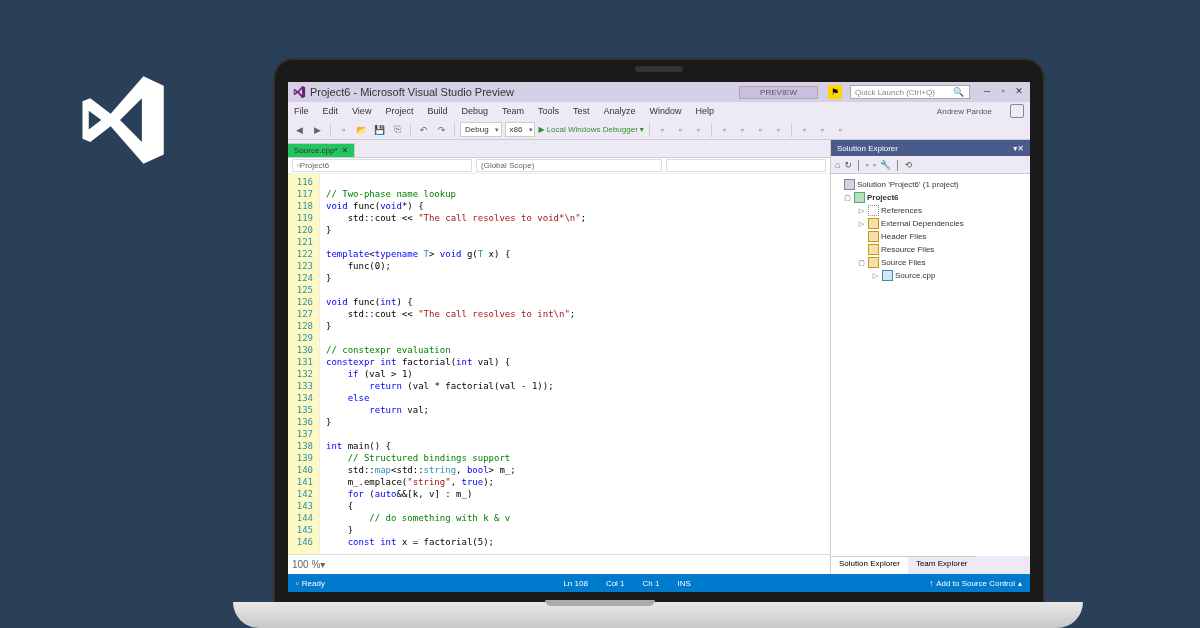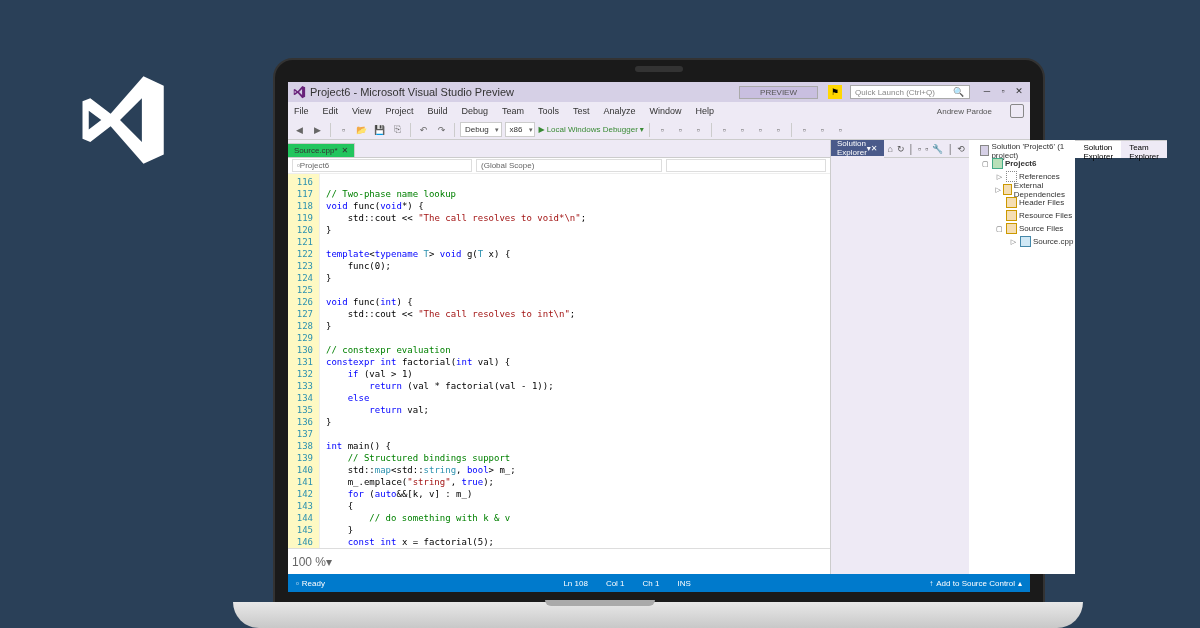--- a/index.html
+++ b/index.html
@@ -34,22 +34,22 @@
 .editor-area { flex: 1; display: flex; flex-direction: column; background: #fff; min-width: 0;}
 .tab-row { height: 18px; background: #eeeaf5; display: flex; align-items: flex-end; border-bottom: 1px solid #ccc; }
 .tab { background: #22c55e; padding: 2px 6px; font-size: 8px; color: #333; border-top: 1px solid #ccc; border-right: 1px solid #ccc; display:flex; gap:4px; align-items:center;}
 .dd-row { height: 16px; display: flex; align-items: center; gap: 4px; padding: 0 4px; border-bottom: 1px solid #eee; font-size:8px; color:#666;}
 .dd-box { flex:1; border:1px solid #ddd; height:13px; padding:0 4px; display:flex; align-items:center; }
 .code-wrap { flex: 1; display: flex; font-family: Consolas, monospace; font-size: 9px; line-height: 12px; overflow: hidden; }
 .gutter { width: 32px; background: #fef9c3; color: #2b91af; text-align: right; padding: 2px 6px 2px 2px; border-right: 1px solid #eee; }
 .gutter div { height: 12px; }
 .code { flex: 1; padding: 2px 6px; white-space: pre; color: #000; }
 .c-com { color: #008000; } .c-kw { color: #0000ff; } .c-ty { color: #2b91af; } .c-str { color: #a31515; }
-.zoom-row { height: 26px; border-top: 1px solid #ddd; font-size: 12px; padding: 0 4px; display:flex; align-items:center; color:#666;}
-.solution { width: 200px; background: #eeeaf5; display: flex; flex-direction: row; border-left: 1px solid #ccc; }
+.zoom-row { height: 20px; border-top: 1px solid #ddd; font-size: 10px; padding: 0 4px; display:flex; align-items:center; color:#666;}
+.solution { width: 200px; background: #eeeaf5; display: flex; flex-direction: column; border-left: 1px solid #ccc; }
 .sol-header { height: 16px; background: #4a5a8a; color: #fff; font-size: 8px; padding: 0 6px; display: flex; align-items: center; }
 .sol-header .spacer { flex:1;}
 .sol-tools { height: 18px; background: #eeeaf5; border-bottom: 1px solid #ccc; display:flex; align-items:center; gap:4px; padding:0 4px; font-size:9px; color:#555;}
 .sol-search { height: 18px; border: 1px solid #ccc; margin: 2px; background:#fff; font-size: 8px; color: #888; padding: 0 4px; display:flex; align-items:center;}
 .tree { flex: 1; background: #fff; font-size: 8px; padding: 4px 2px; color: #333; }
 .tree-item { height: 13px; display: flex; align-items: center; gap: 2px; padding-left: var(--d,0); }
 .tree-exp { width:9px; font-size:7px; color:#666; text-align:center;}
 .tree-ico { width: 11px; height: 11px; display:inline-block; }
 .ico-sol { background:#d6d0e6; border:1px solid #888;}
 .ico-proj { background:#b8e0b8; border:1px solid #4a8;}

